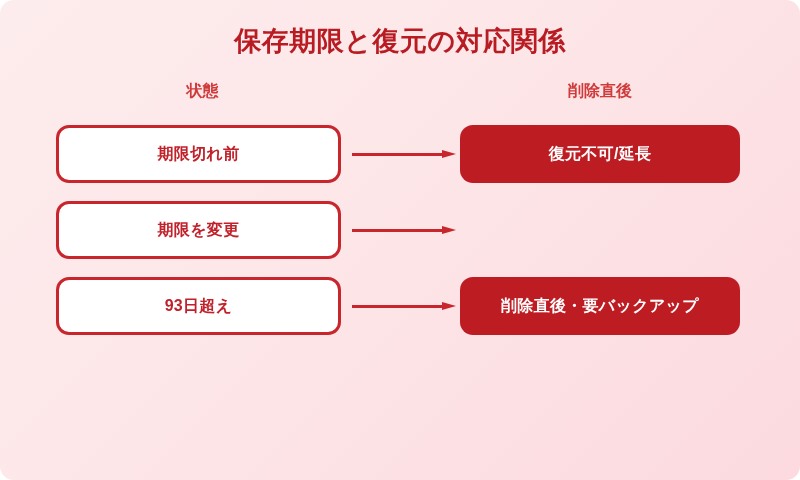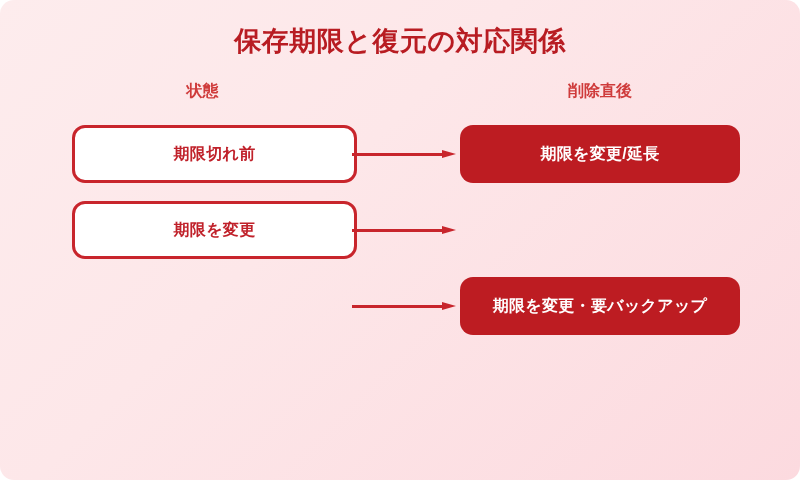--- a/index.html
+++ b/index.html
@@ -63,21 +63,21 @@
   .row {
     position: relative;
     height: 58px;
     margin-bottom: 18px;
   }
   .row:last-child { margin-bottom: 0; }
 
   
   .state-box {
     position: absolute;
-    left: 72px;
+    left: 56px;
     top: 0;
     width: 285px;
     height: 58px;
     box-sizing: border-box;
     background: #ffffff;
     border: 3px solid #c8252c;
     border-radius: 13px;
     display: flex;
     align-items: center;
     justify-content: center;
@@ -154,39 +154,42 @@
 
     <div class="row">
       <div class="state-box">
         <span class="label">期限切れ前</span>
       </div>
       <div class="arrow">
         <span class="shaft"></span>
         <span class="head"></span>
       </div>
       <div class="action-box">
-        <span class="label">期限を変更/延長</span>
+        <span class="label">復元不可/延長</span>
       </div>
     </div>
 
     <div class="row">
       <div class="state-box">
         <span class="label">期限を変更</span>
       </div>
       <div class="arrow">
         <span class="shaft"></span>
         <span class="head"></span>
       </div>
     </div>
 
 
     <div class="row">
+      <div class="state-box">
+        <span class="label">93日超え</span>
+      </div>
       <div class="arrow">
         <span class="shaft"></span>
         <span class="head"></span>
       </div>
       <div class="action-box">
-        <span class="label">期限を変更・要バックアップ</span>
+        <span class="label">削除直後・要バックアップ</span>
       </div>
     </div>
 
   </div>
 </div>
 
 </body></html>

